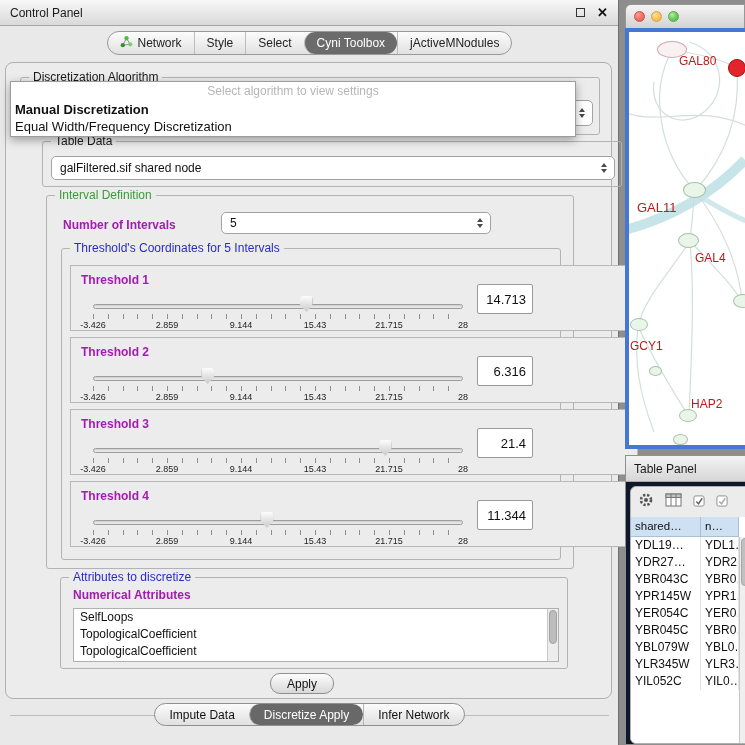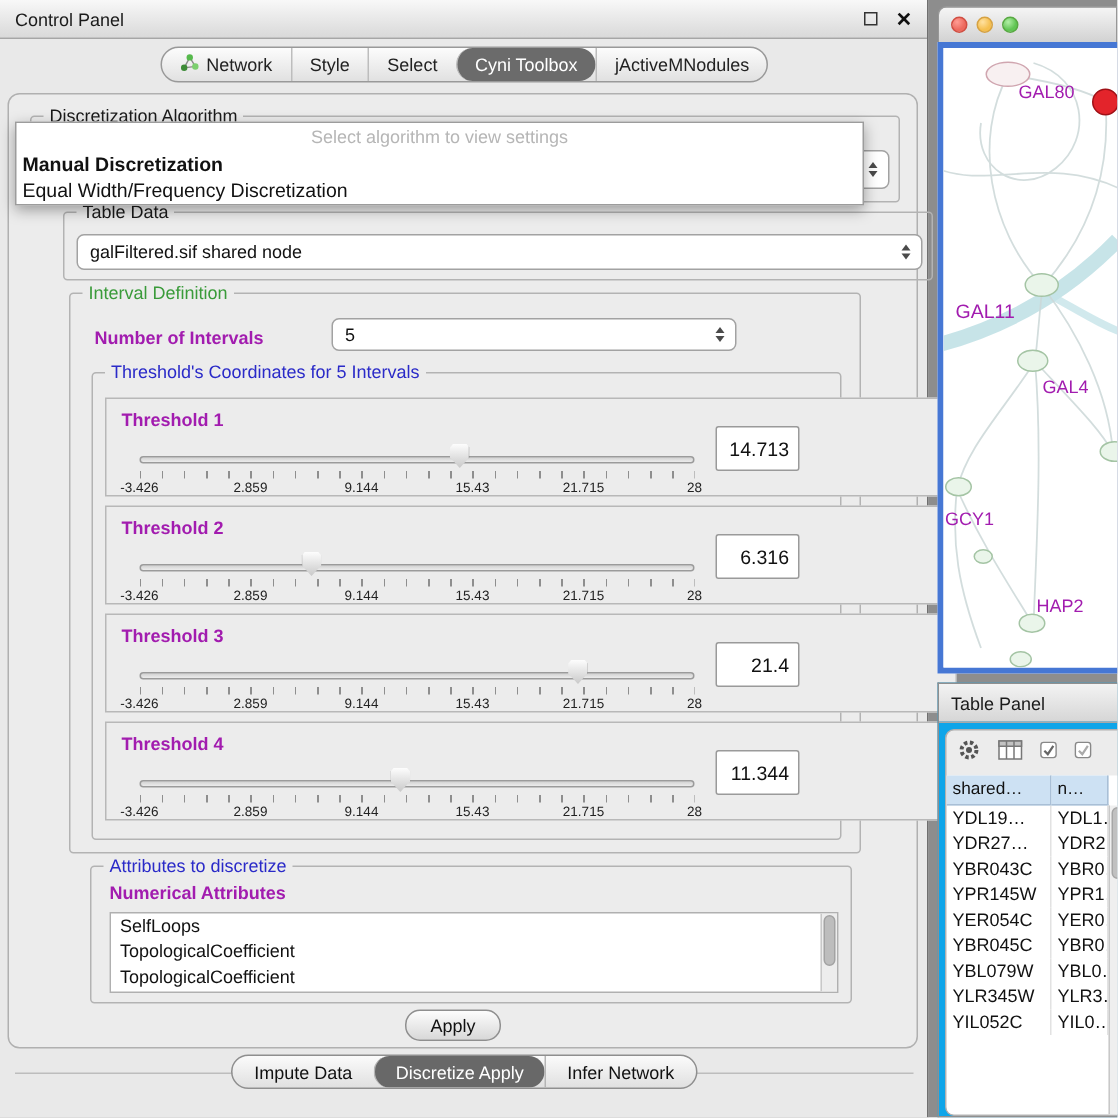--- a/index.html
+++ b/index.html
@@ -104,25 +104,25 @@
   .tl-red { background:radial-gradient(circle at 35% 30%,#ff9d94,#ed6a5e 60%); border:1px solid #d04e42; }
   .tl-yellow { background:radial-gradient(circle at 35% 30%,#ffe1a0,#f5bf4f 60%); border:1px solid #d6a243; }
   .tl-green { background:radial-gradient(circle at 35% 30%,#b2efa6,#61c554 60%); border:1px solid #58a942; }
   .net-frame { position:absolute; left:0; top:24px; width:124px; height:421px;
     border:4px solid #4677d4; background:#fff; }
   .net-canvas { position:absolute; inset:0; overflow:hidden; background:#fff; }
   .net-canvas svg { position:absolute; left:0; top:0; }
   .nnode { position:absolute; border-radius:50%; background:#eaf5ea; border:1px solid #a4c4a4; }
   .nnode.pink { background:#f8f0f1; border-color:#d0a6b0; }
   .nnode.red { background:#e3242b; border-color:#9f1016; }
-  .nlabel { position:absolute; font-size:12px; color:#a21caf; white-space:nowrap; }
+  .nlabel { position:absolute; font-size:12px; color:#b91c1c; white-space:nowrap; }
 
   
   .table-window { position:absolute; left:625px; top:455px; width:120px; height:290px;
-    background:#0ea5e9; border:1px solid #8f8f8f; border-right:none; }
+    background:#0f172a; border:1px solid #8f8f8f; border-right:none; }
   .tp-header { position:absolute; left:0; top:0; width:100%; height:26px;
     background:linear-gradient(#f3f3f3,#d6d6d6); border-bottom:1px solid #a8a8a8;
     display:flex; align-items:center; padding-left:8px; font-size:12px; color:#1a1a1a; }
   .tp-inner { position:absolute; left:4px; top:30px; width:120px; height:258px;
     border:1px solid #b0b0b0; border-radius:6px 0 0 6px; background:#ececec; overflow:hidden; }
   .tp-toolbar { position:absolute; left:0; top:0; width:100%; height:30px; display:flex;
     align-items:center; gap:11px; padding-left:7px; }
   .tp-table { position:absolute; left:0; top:30px; width:120px; bottom:0; background:#fff; }
   .tp-headrow { display:flex; height:20px; }
   .tp-hcell { background:#cde1f3; border-right:1px solid #a9bfd6; border-bottom:1px solid #a9bfd6;

